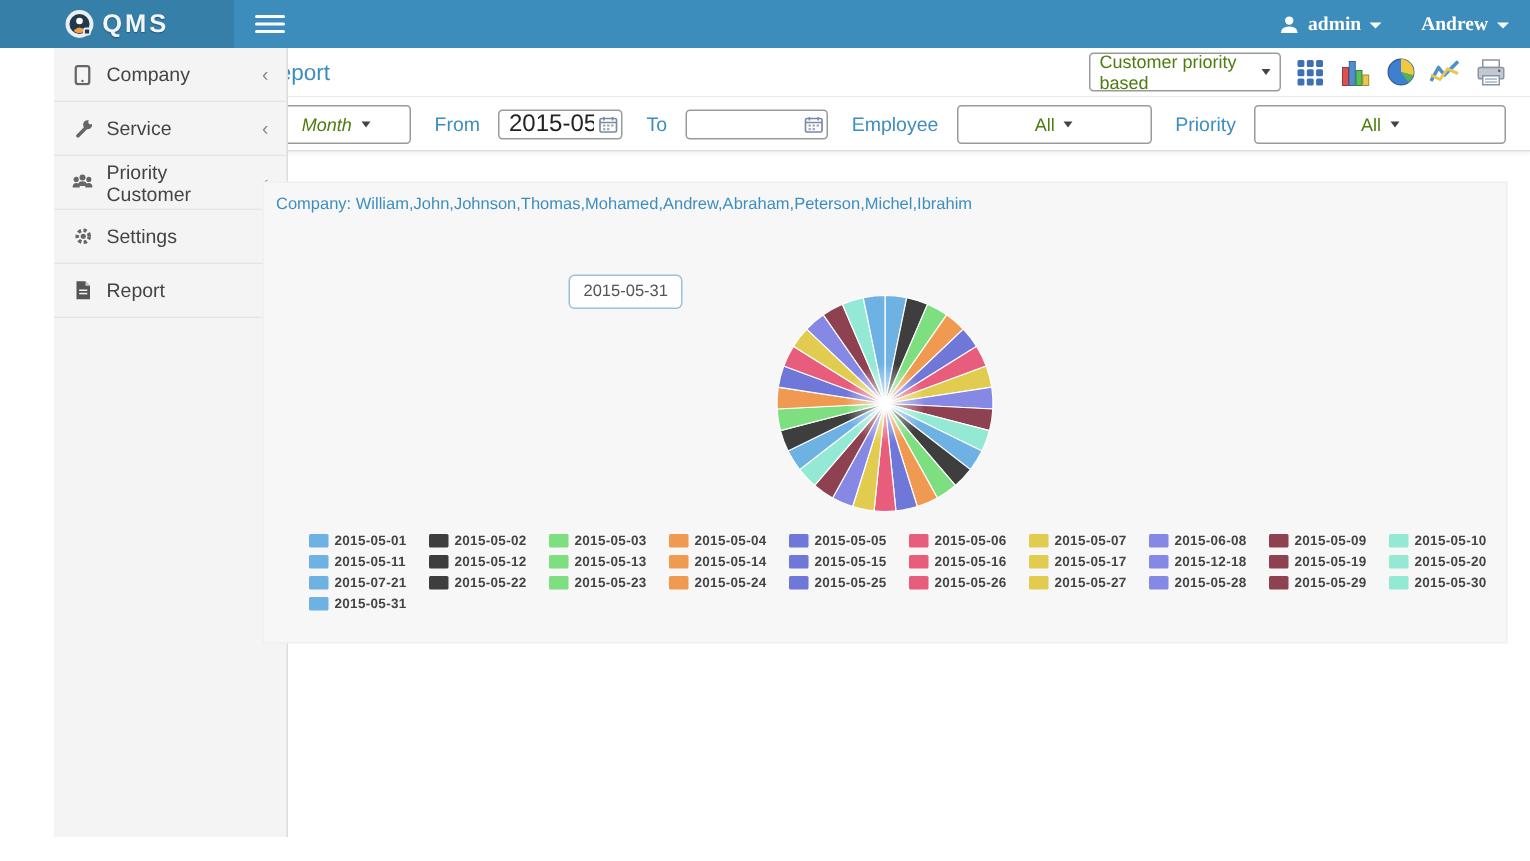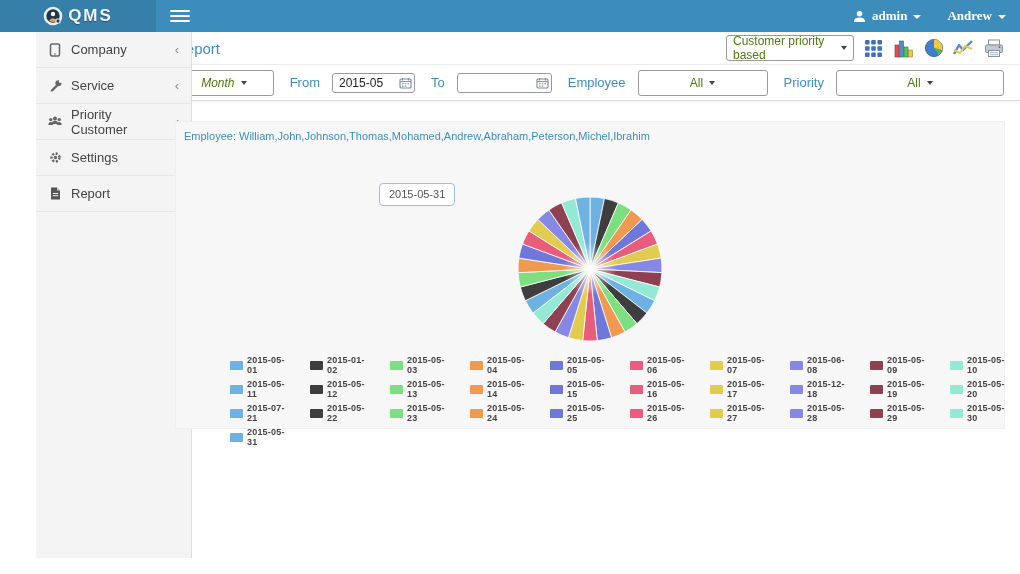--- a/index.html
+++ b/index.html
@@ -29,38 +29,38 @@
   .page-head { height:33px; background:#fff; display:flex; align-items:center; padding:0 16px 0 19px; border-bottom:1px solid #ededed; }
   .page-title { color:#3c8dbc; font-size:15px; }
   .head-right { margin-left:auto; display:flex; align-items:center; gap:9px; }
   .sel { background:#fff; border:1px solid #9a9a9a; border-radius:3px; height:21px; display:flex; align-items:center; justify-content:center; padding:12px 6px; font-size:12px; color:#4d7c0f; cursor:pointer; }
   .sel .sel-caret { width:0;height:0;border-left:3.5px solid transparent;border-right:3.5px solid transparent;border-top:4px solid #444; margin-left:6px; }
   .tool-icon { width:21px; height:21px; cursor:pointer; display:flex; align-items:center; justify-content:center; }
 
   .filter-row { height:36px; background:#fff; display:flex; align-items:center; gap:8px; padding:0 16px 0 18px; border-bottom:1px solid #dcdcdc; box-shadow:0 2px 2px rgba(0,0,0,.04); }
   .f-label { color:#3d8ebf; font-size:13px; margin:0 4px 0 8px; }
   .date-wrap { position:relative; }
-  .date-input { width:83px; height:20px; border:1px solid #9a9a9a; border-radius:3px; font-size:12px; color:#222; padding:0 18px 0 6px; font-family:"Liberation Sans",sans-serif; }
+  .date-input { width:83px; height:20px; border:1px solid #9a9a9a; border-radius:3px; font-size:16px; color:#222; padding:0 18px 0 6px; font-family:"Liberation Sans",sans-serif; }
   .date-wrap svg { position:absolute; right:3px; top:4px; }
 
   
   .panel { position:relative; margin:20px 0 0 19px; width:830px; height:308px; background:#f7f7f7; border:1px solid #efefef; }
   .employee-line { padding:8px 10px 0 8px; color:#3d8ebf; font-size:11px; }
   .chart-title { position:absolute; top:35px; left:0; width:100%; text-align:center; font-size:15px; font-weight:bold; color:#333; letter-spacing:.2px; }
 
   .pie-wrap { position:absolute; left:341px; top:74px; width:146px; height:146px; }
   .pie-highlight { position:absolute; left:341px; top:74px; width:146px; height:146px; pointer-events:none;
      background:radial-gradient(circle at 50% 50%, rgba(255,255,255,.95) 0%, rgba(255,255,255,.55) 9%, rgba(255,255,255,0) 26%); }
 
   .tooltip { position:absolute; left:203px; top:61px; background:rgba(255,255,255,.82); border:1px solid #9cc0da; border-radius:4px; padding:3px 9px 4px 9px; font-size:11px; color:#555; white-space:nowrap; z-index:5; }
   .tooltip .tt-val { color:#e80000; font-weight:bold; margin-left:3px; }
   .tooltip div { line-height:14px; }
 
   .legend { position:absolute; left:30px; top:233px; display:grid; grid-template-columns:repeat(10,80px); row-gap:4px; }
-  .legend-item { display:flex; align-items:center; gap:4px;margin-left:24px; }
+  .legend-item { display:flex; align-items:center; gap:4px; }
   .legend-swatch { width:13px; height:9px; border-radius:1px; flex:0 0 13px; }
   .legend-label { font-size:9px; font-weight:bold; color:#444; letter-spacing:.2px; }
 </style>
 </head>
 <body>
 
 <div class="app">
 
   <div class="topbar">
     <div class="logo-box">
@@ -257,21 +257,21 @@
         <span class="sel-caret"></span>
       </div>
       <span class="f-label">Priority</span>
       <div class="sel" style="width:192px;">
         <span>All</span>
         <span class="sel-caret"></span>
       </div>
     </div>
 
     <div class="panel">
-      <div class="employee-line">Employee: William,John,Johnson,Thomas,Mohamed,Andrew,Abraham,Peterson,Michel,Ibrahim</div>
+      <div class="employee-line">Company: William,John,Johnson,Thomas,Mohamed,Andrew,Abraham,Peterson,Michel,Ibrahim</div>
 
       <div class="pie-wrap">
         <svg id="pie-svg" width="146" height="146" viewBox="0 0 146 146">
             <path d="M 73 73 L 73.00 1.00 A 72 72 0 0 1 87.49 2.47 Z" fill="#6eb1e3" stroke="#ffffff" stroke-width="0.8"></path>
             <path d="M 73 73 L 87.49 2.47 A 72 72 0 0 1 101.39 6.84 Z" fill="#3e3e3e" stroke="#ffffff" stroke-width="0.8"></path>
             <path d="M 73 73 L 101.39 6.84 A 72 72 0 0 1 114.13 13.91 Z" fill="#7ddf7f" stroke="#ffffff" stroke-width="0.8"></path>
             <path d="M 73 73 L 114.13 13.91 A 72 72 0 0 1 125.19 23.39 Z" fill="#f09a51" stroke="#ffffff" stroke-width="0.8"></path>
             <path d="M 73 73 L 125.19 23.39 A 72 72 0 0 1 134.10 34.91 Z" fill="#6f77d8" stroke="#ffffff" stroke-width="0.8"></path>
             <path d="M 73 73 L 134.10 34.91 A 72 72 0 0 1 140.52 47.99 Z" fill="#e95d7c" stroke="#ffffff" stroke-width="0.8"></path>
             <path d="M 73 73 L 140.52 47.99 A 72 72 0 0 1 144.17 62.10 Z" fill="#e2cc50" stroke="#ffffff" stroke-width="0.8"></path>
@@ -307,21 +307,21 @@
         <div>2015-05-31</div>
       </div>
 
       <div class="legend" id="legend">
           <div class="legend-item">
             <span class="legend-swatch" style="background: rgb(110, 177, 227);"></span>
             <span class="legend-label">2015-05-01</span>
           </div>
           <div class="legend-item">
             <span class="legend-swatch" style="background: rgb(62, 62, 62);"></span>
-            <span class="legend-label">2015-01-02</span>
+            <span class="legend-label">2015-05-02</span>
           </div>
           <div class="legend-item">
             <span class="legend-swatch" style="background: rgb(125, 223, 127);"></span>
             <span class="legend-label">2015-05-03</span>
           </div>
           <div class="legend-item">
             <span class="legend-swatch" style="background: rgb(240, 154, 81);"></span>
             <span class="legend-label">2015-05-04</span>
           </div>
           <div class="legend-item">

